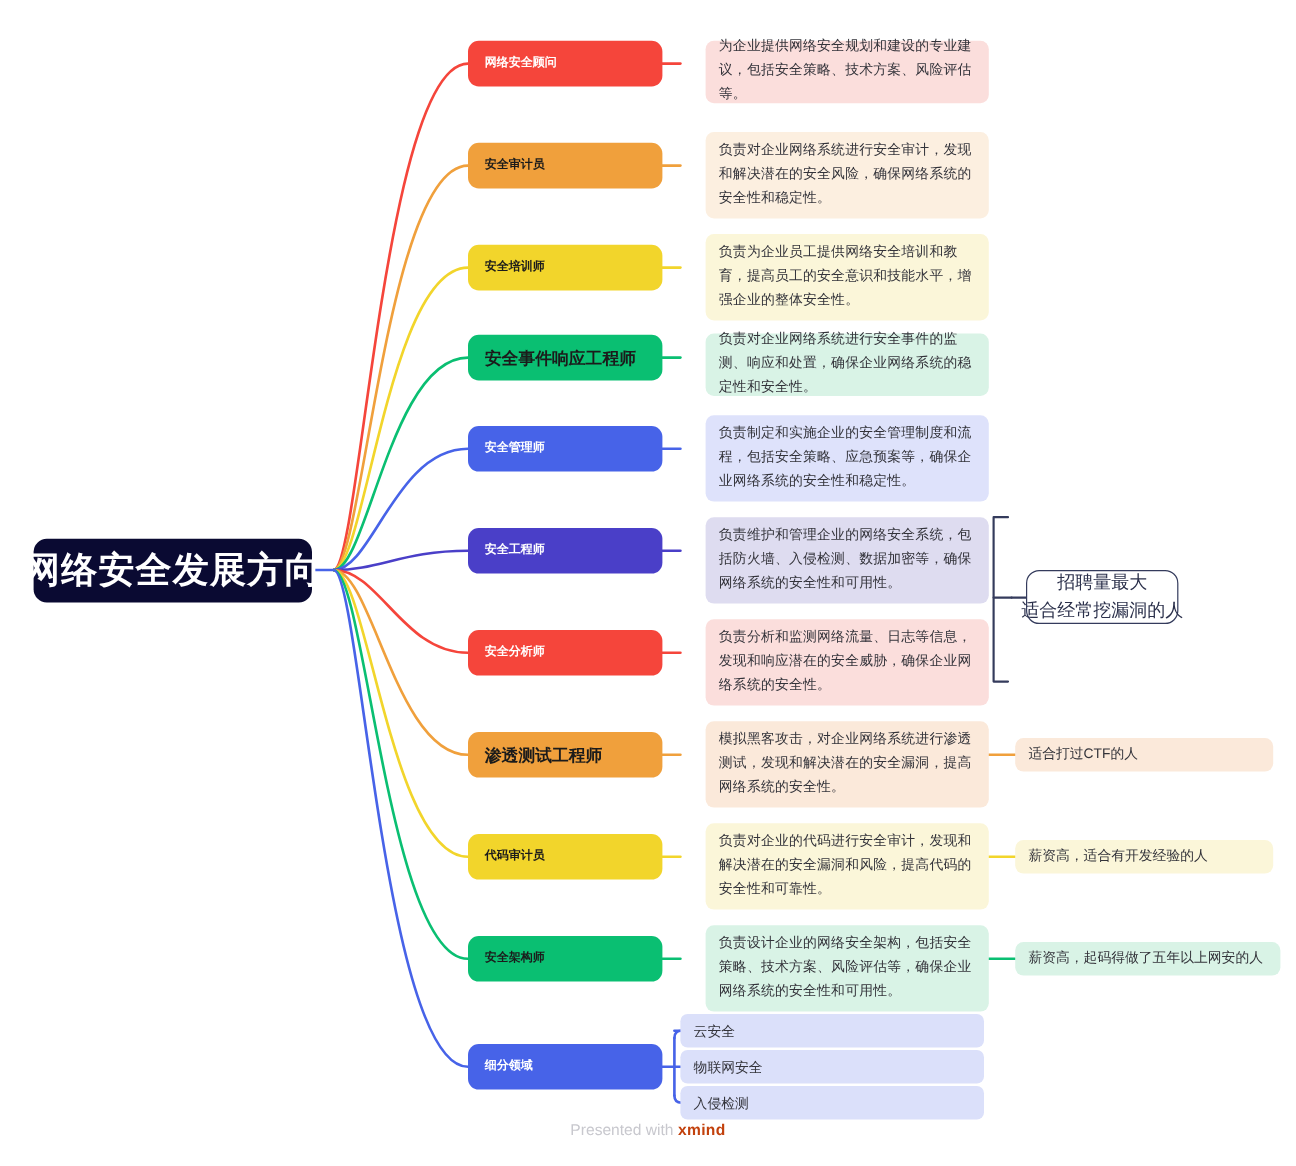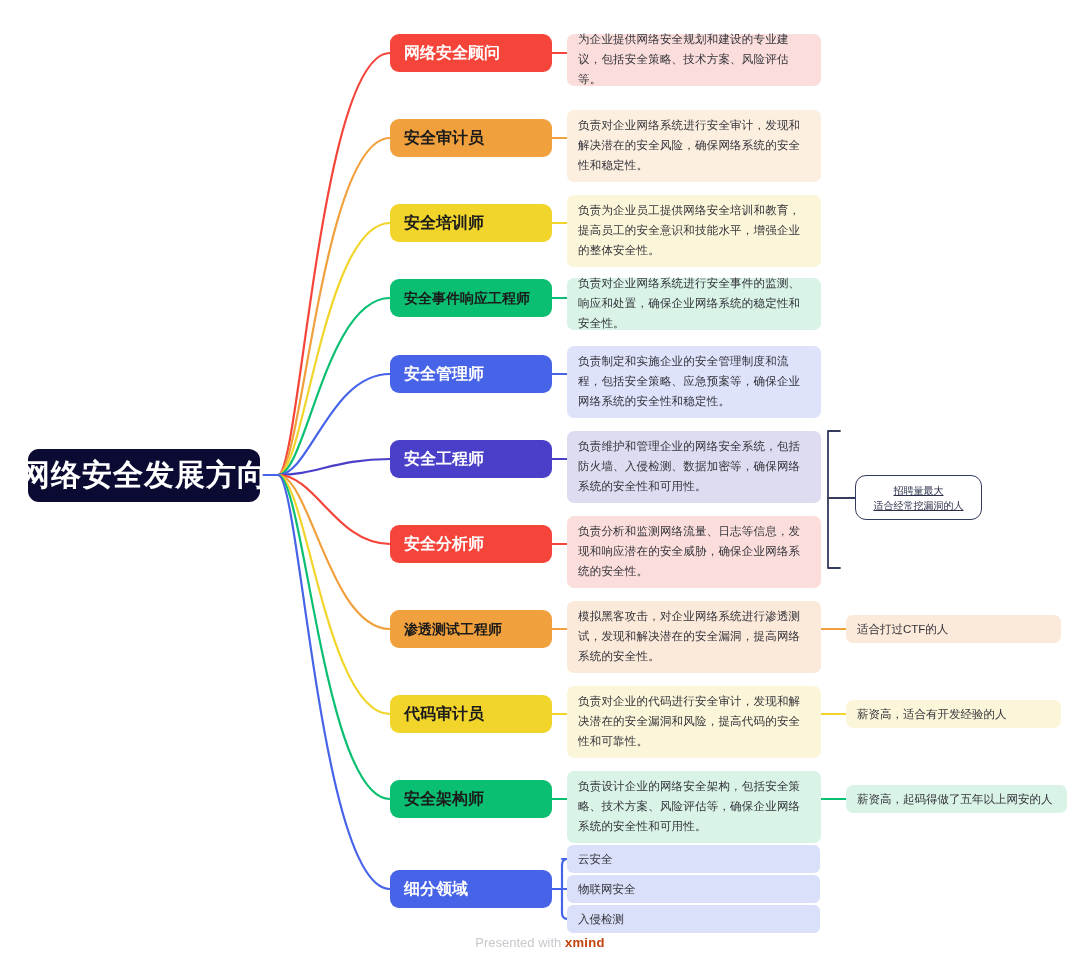--- a/index.html
+++ b/index.html
@@ -36,33 +36,33 @@
     position:absolute;
     left:390px;
     width:162px;
     height:38px;
     border-radius:9px;
     display:flex;align-items:center;
     box-sizing:border-box;
     padding-left:14px;
   }
   .topic .topic-label{
-    font-size:16px;
+    font-size:10px;
     font-weight:bold;
     white-space:nowrap;
     line-height:1;
   }
   .topic.wide{width:162px;}
   .topic.wide .topic-label{font-size:14px;}
 
   
   .desc{
     position:absolute;
-    left:567px;
-    width:254px;
+    left:588px;
+    width:236px;
     border-radius:7px;
     box-sizing:border-box;
     padding:9px 11px 9px 11px;
     display:flex;align-items:center;
   }
   .desc .desc-text{
     font-size:11.5px;
     line-height:1.72;
     color:#33333a;
     letter-spacing:0.2px;
@@ -90,21 +90,21 @@
     left:855px;top:475px;
     width:127px;height:45px;
     border:1.6px solid #343b5c;
     border-radius:11px;
     background:#ffffff;
     display:flex;flex-direction:column;
     align-items:center;justify-content:center;
     box-sizing:border-box;
   }
   .bracket-box .bline{
-    font-size:10px;color:#2a2f4a;line-height:1.5;white-space:nowrap;text-decoration:underline;
+    font-size:15px;color:#2a2f4a;line-height:1.5;white-space:nowrap;
   }
 
   
   .subitem{
     position:absolute;
     left:567px;
     width:253px;height:28px;
     background:#dbe0fa;
     border-radius:6px;
     display:flex;align-items:center;

